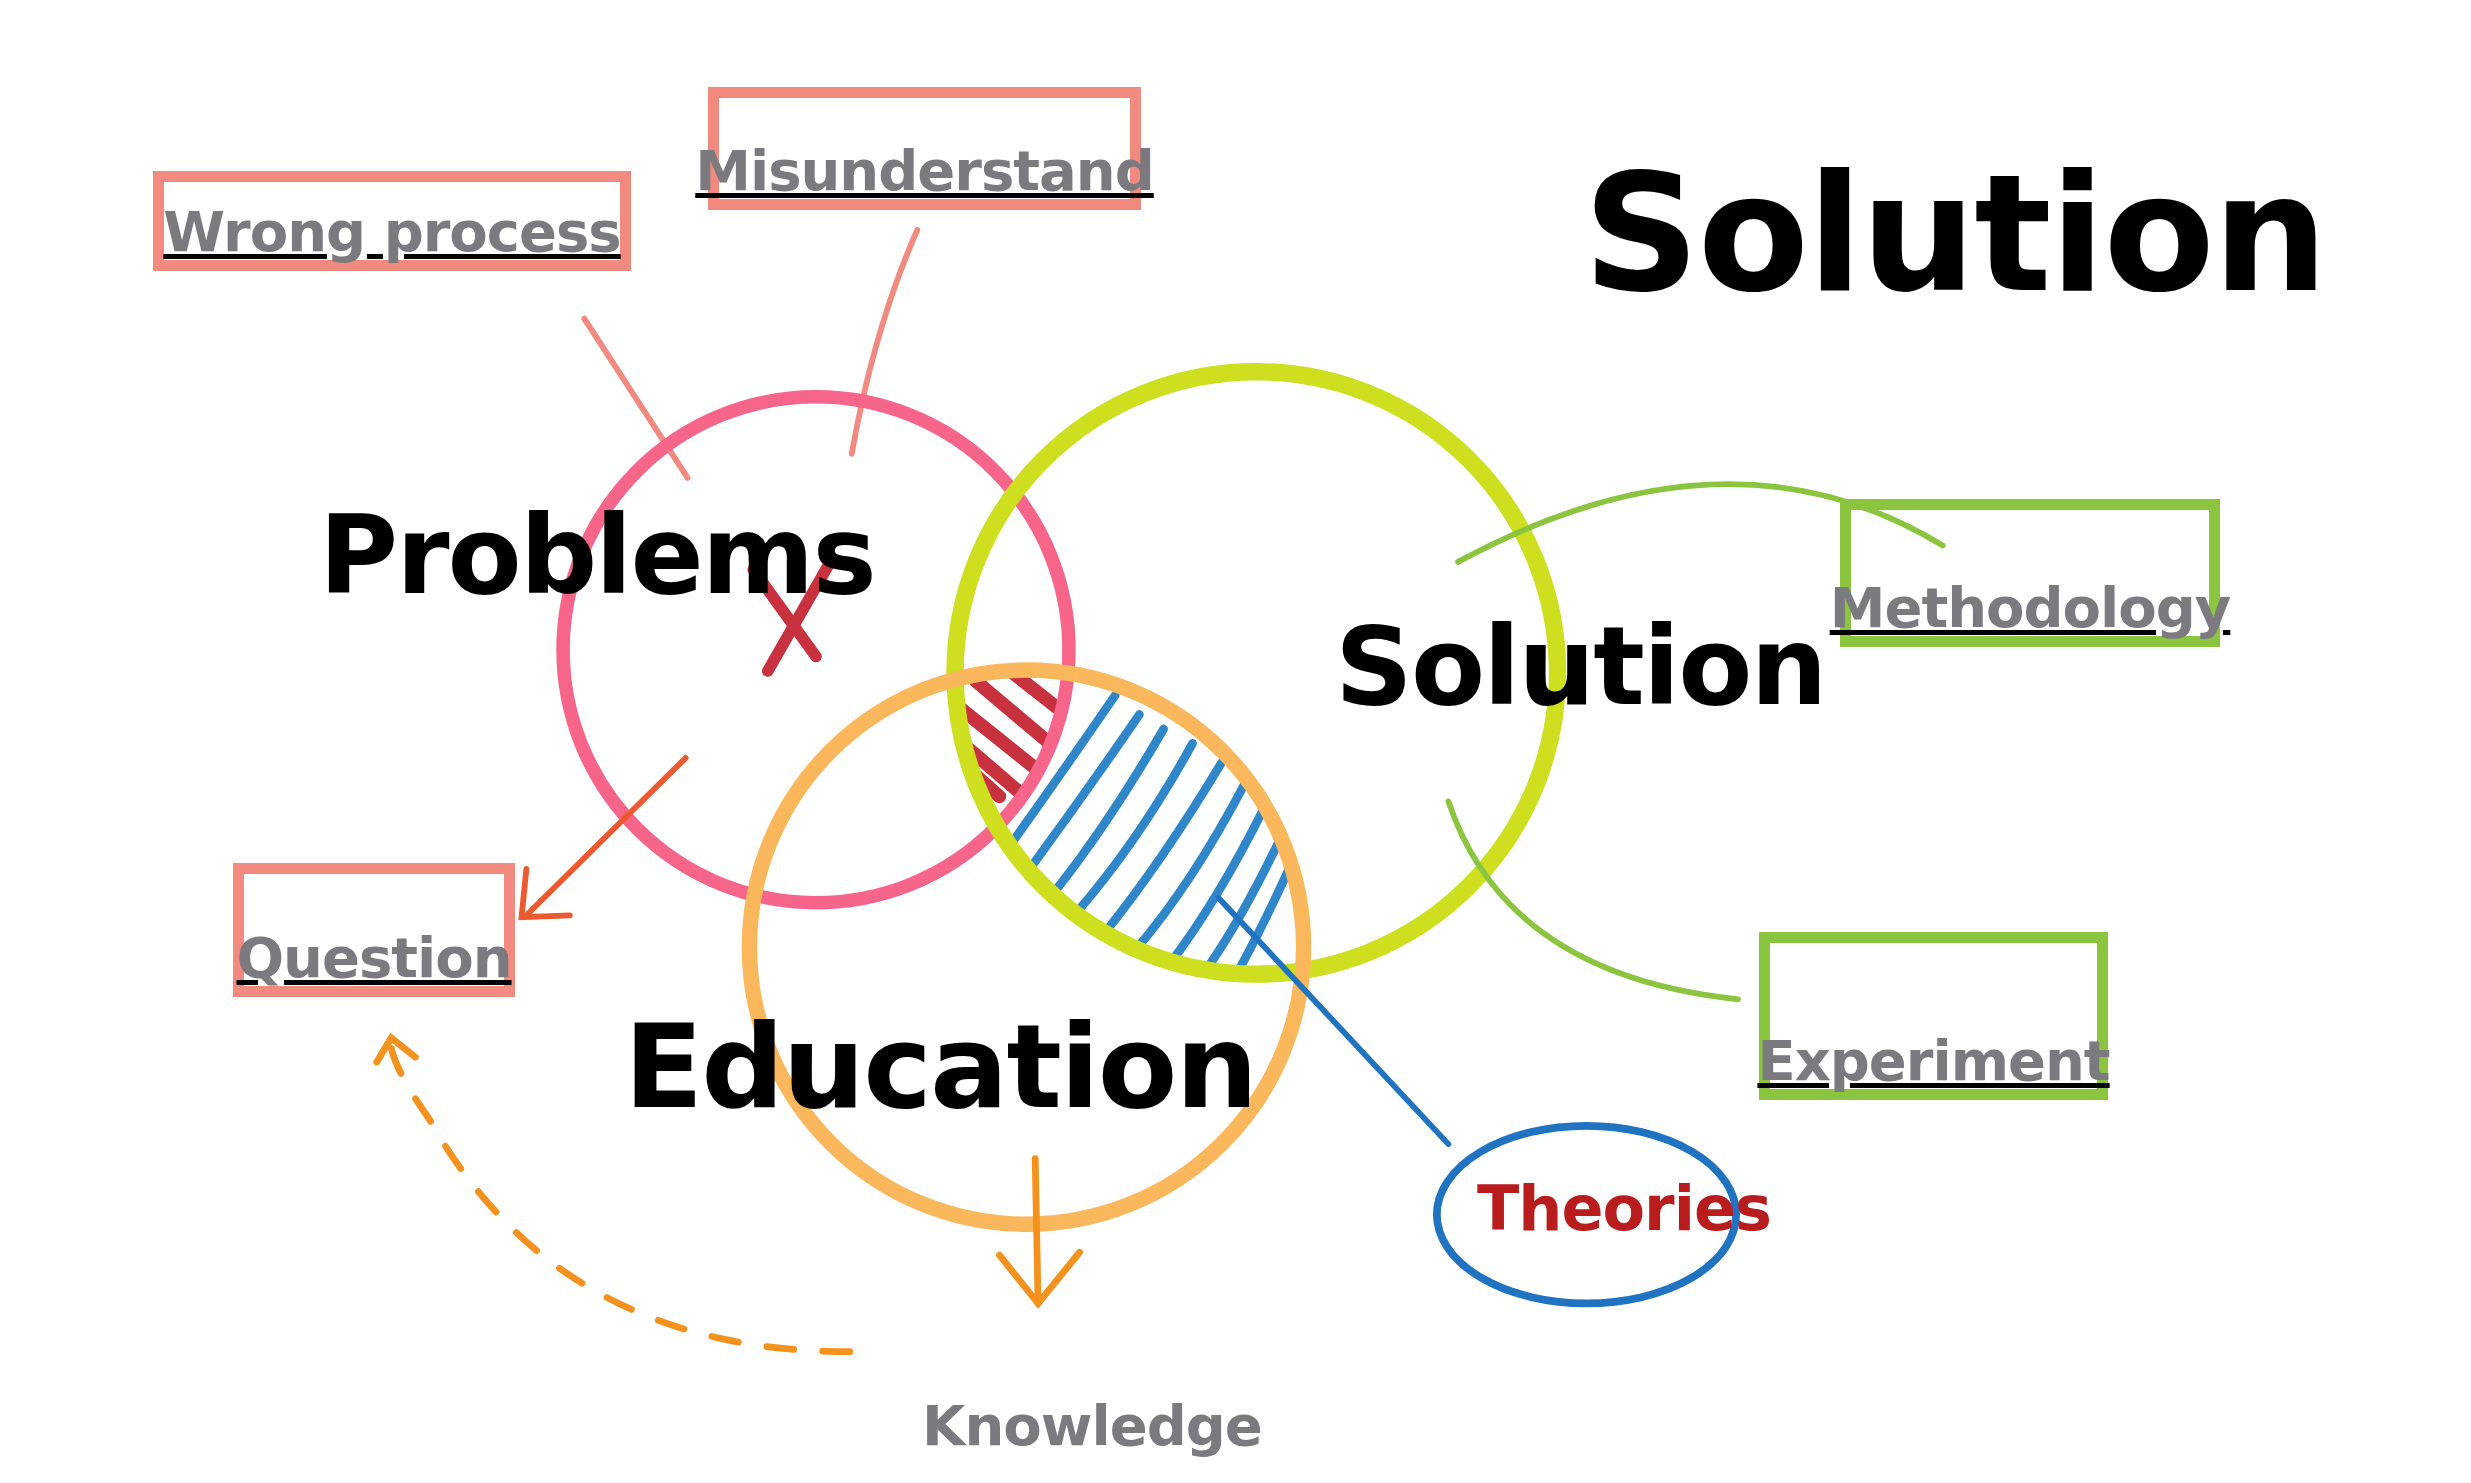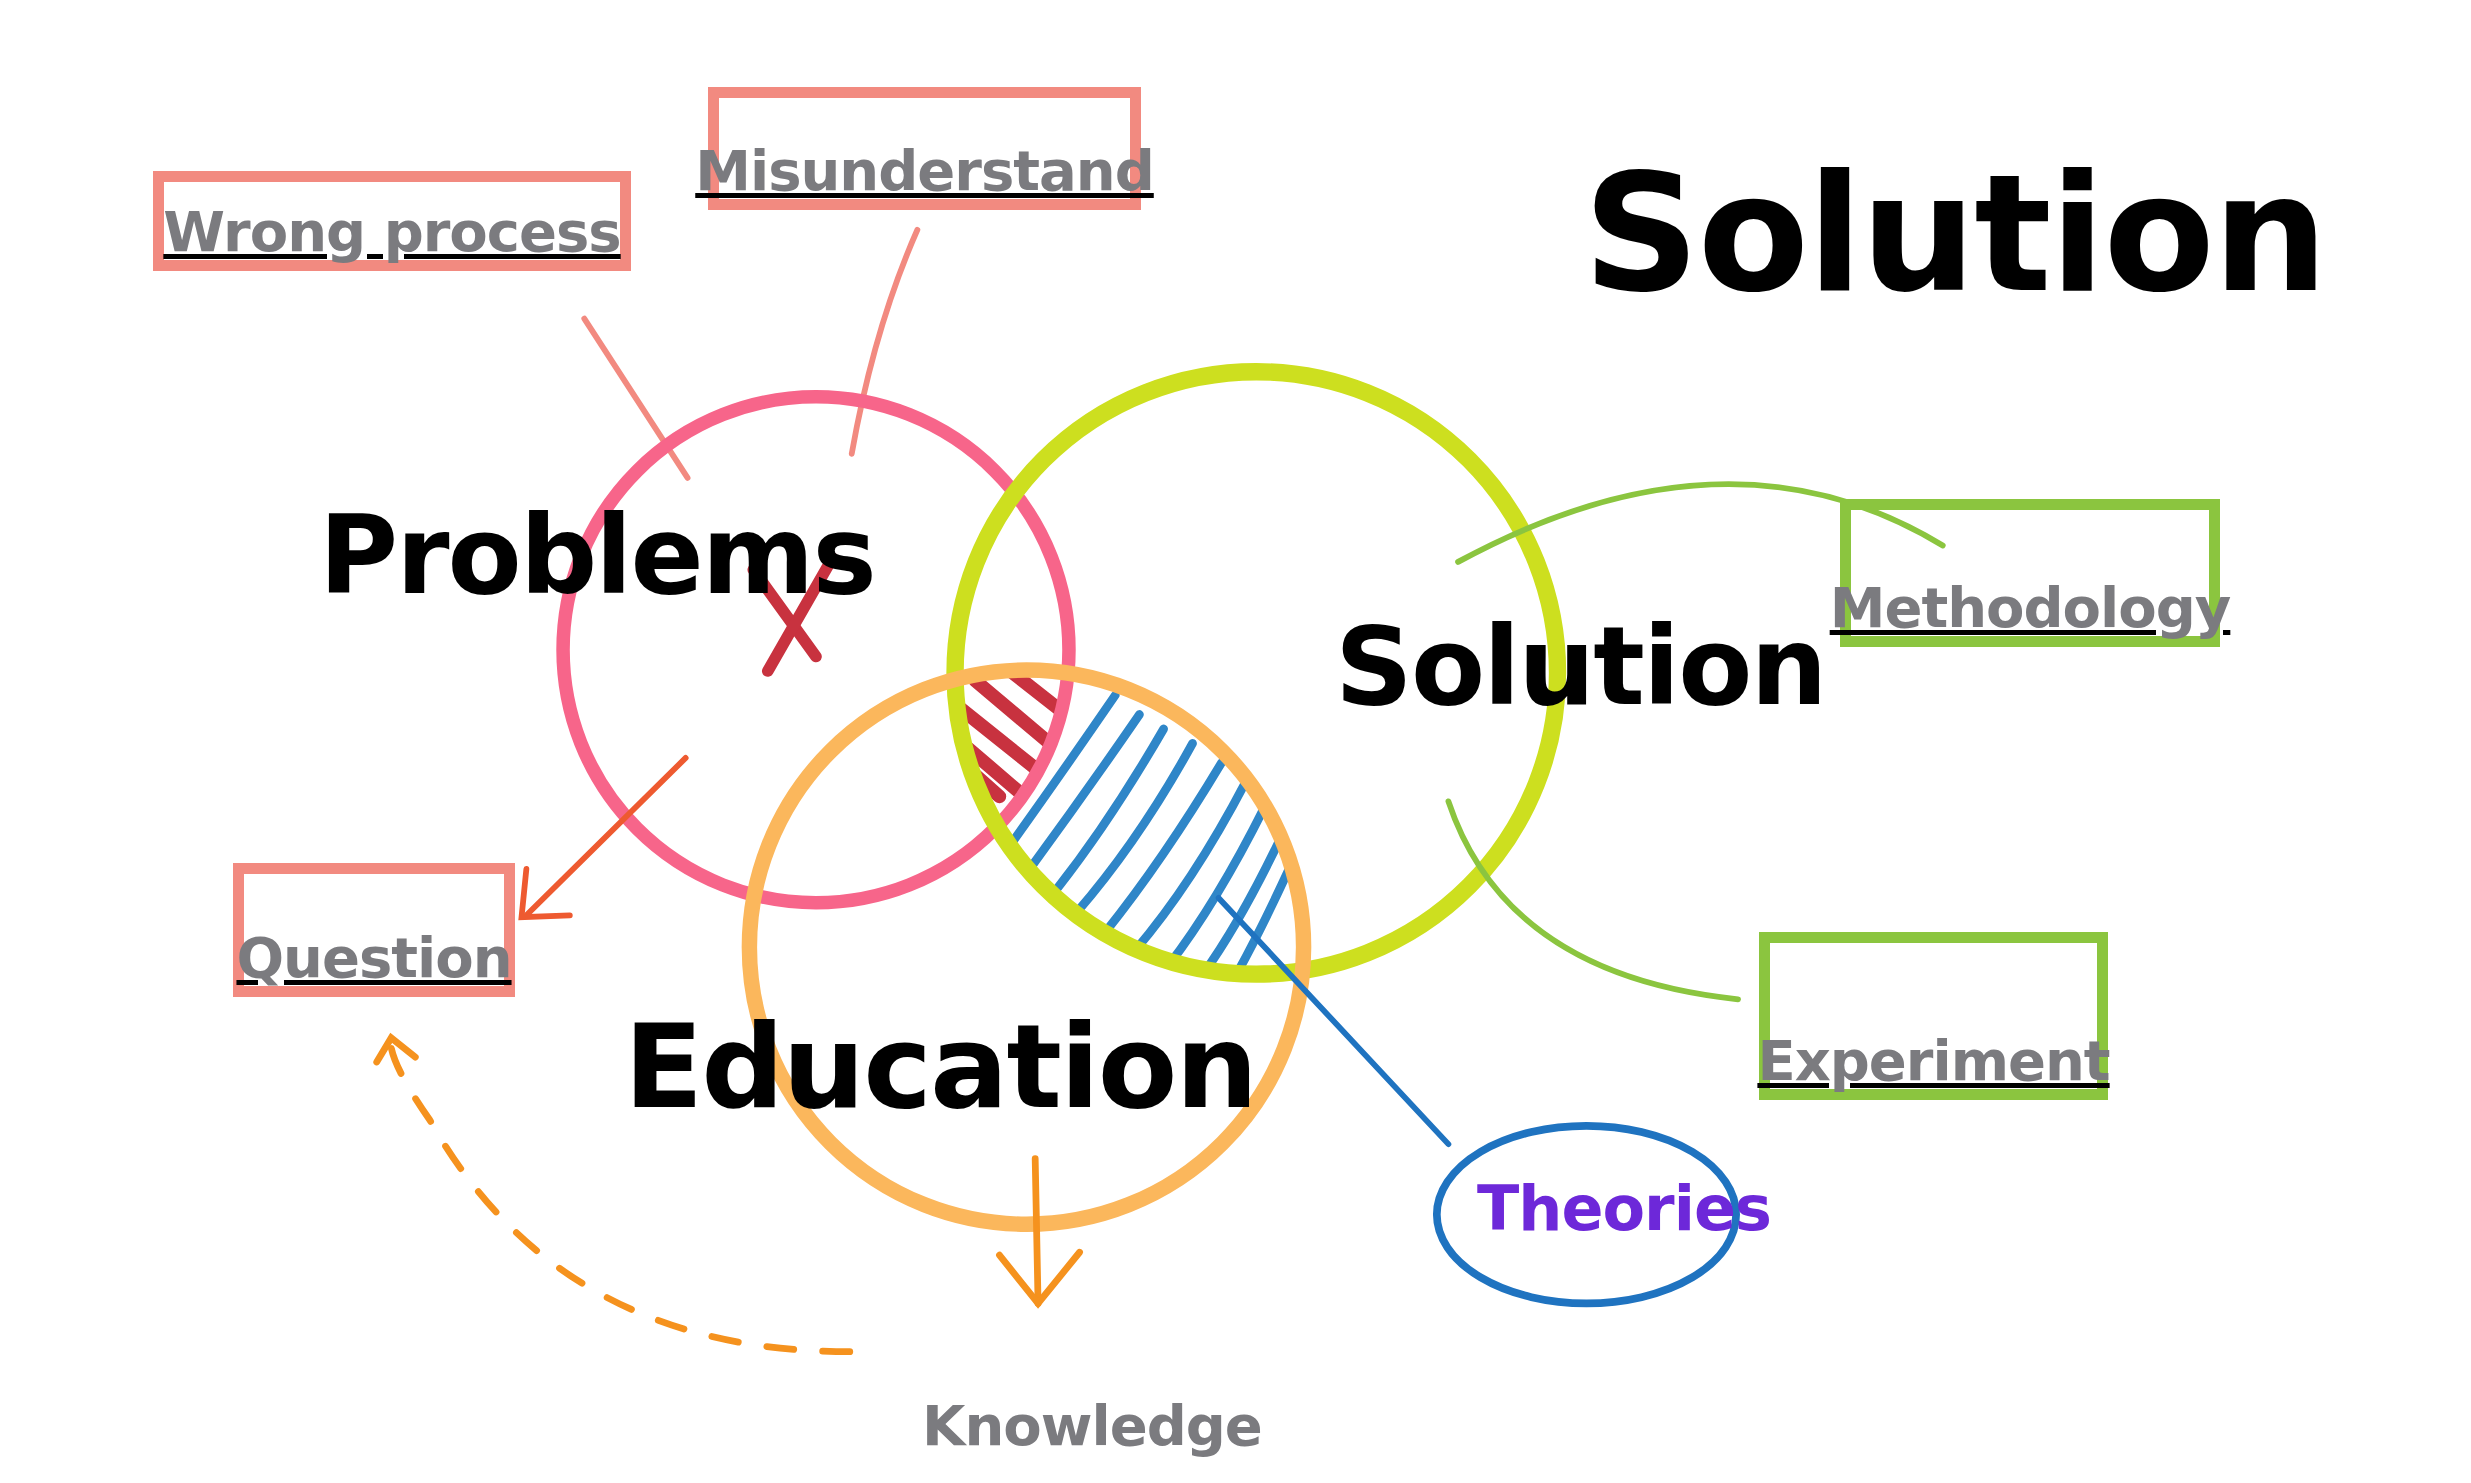--- a/index.html
+++ b/index.html
@@ -3,21 +3,21 @@
 <meta charset="utf-8">
 <style>
   html, body { margin: 0; padding: 0; background: #ffffff; }
   body { width: 2472px; height: 1483px; position: relative; overflow: hidden;
          font-family: "DejaVu Sans", sans-serif; }
   svg.canvas { position: absolute; left: 0; top: 0; width: 2472px; height: 1483px; }
   .lbl { position: absolute; white-space: nowrap; line-height: 1;
          font-family: "DejaVu Sans", sans-serif; }
   .big { color: #000000; font-weight: bold; letter-spacing: -1.9px; }
   .small { color: #7b7b7f; font-weight: bold; letter-spacing: -1px; }
-  .dark-small { color: #6d28d9; font-weight: bold; letter-spacing: -1px; }
+  .dark-small { color: #b91c1c; font-weight: bold; letter-spacing: -1px; }
   .box { position: absolute; box-sizing: border-box; display: flex;
          align-items: flex-end; justify-content: center; text-decoration: underline; }
 </style>
 </head>
 <body>
 
 <svg class="canvas" viewBox="0 0 2560 1536" xmlns="http://www.w3.org/2000/svg">
   <defs>
     <clipPath id="clip-edu-research">
       <circle cx="1063" cy="981" r="287"></circle>

